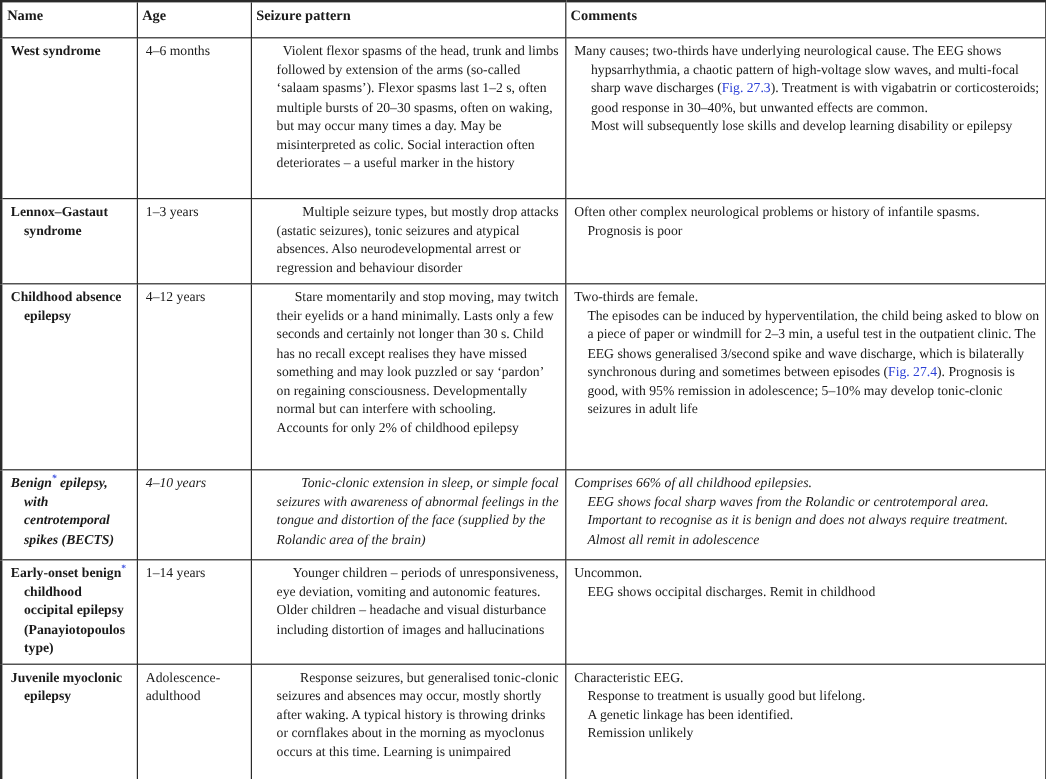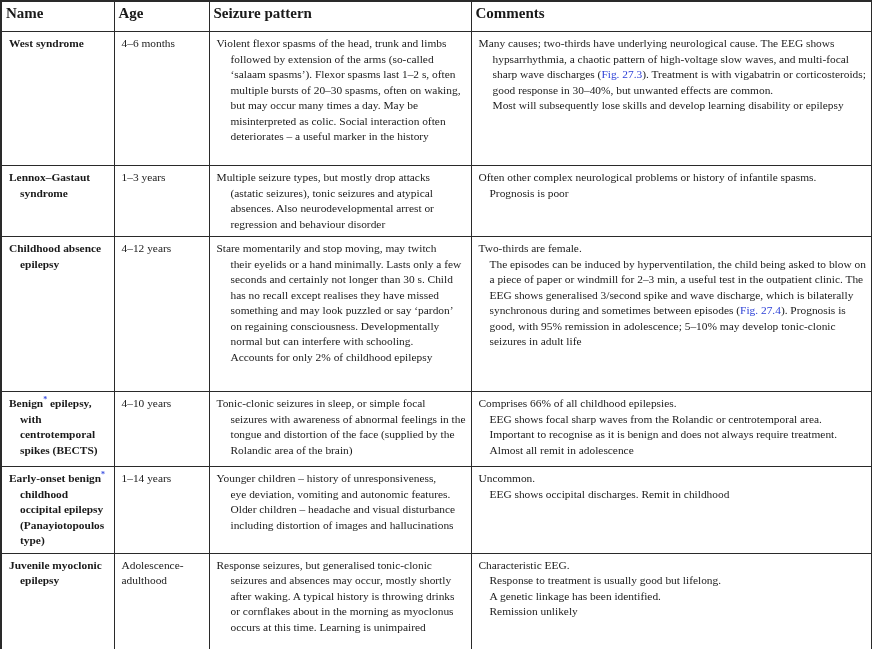--- a/index.html
+++ b/index.html
@@ -13,41 +13,41 @@
   table.seizures col.c-name { width: 113px; }
   table.seizures col.c-age { width: 95px; }
   table.seizures col.c-pattern { width: 262px; }
   table.seizures col.c-comments { width: 401px; }
   table.seizures th, table.seizures td {
     border: 1px solid #2a2a2a;
     vertical-align: top; text-align: left;
     padding: 3px 5px 4px 7px;
   }
   table.seizures thead th {
-    font-weight: bold; font-size: 15px;
+    font-weight: bold; font-size: 12px;
     height: 21px; padding-top: 4px; padding-left: 4px;
     border-top: 2px solid #2a2a2a;
   }
   table.seizures tbody td { padding-top: 4px; }
   table.seizures tbody tr:last-child td { border-bottom: 2px solid #2a2a2a; }
   table.seizures tr > *:last-child { border-right: 2px solid #2a2a2a; }
   table.seizures tr > *:first-child { border-left: 2px solid #2a2a2a; }
   .name-cell { font-weight: bold; }
   .hang { padding-left: 11px; text-indent: -11px; display: block; }
   .para-indent { display: block; padding-left: 11px; }
   .first-para { display: block; }
   .hang-block { display: block; padding-left: 14px; }
-  .hang-block .lead { display: block; margin-left: -14px; }
+  .hang-block .lead { display: block; margin-left: -14px; text-align: right; }
   .age-center { display: block; text-align: left; padding-right: 10px; }
   .link { color: #2b3fd6; }
   .star { color: #3a4fe0; font-size: 8px; vertical-align: super; line-height: 0; }
   tr.r-west td { height: 125px; margin-left: 20px; }
   tr.r-lennox td { height: 56px; margin-left: 24px; }
   tr.r-absence td { height: 146px; }
-  tr.r-benign td { height: 66px; }
+  tr.r-benign td { height: 66px; font-style: italic; }
   tr.r-early td { height: 77px; }
   tr.r-juvenile td { height: 96px; }
 </style>
 </head>
 <body>
 
 <table class="seizures">
   <colgroup>
     <col class="c-name">
       <col class="c-age">
@@ -122,40 +122,40 @@
       </td>
     </tr>
 
     <tr class="r-benign">
       <td class="name-cell">
         <span class="hang"><span>Benign</span><a class="star">*</a><span> epilepsy, with centrotemporal spikes (BECTS)</span></span>
       </td>
       <td><span>4–10 years</span></td>
       <td>
         <span class="hang-block">
-          <span class="lead">Tonic-clonic seizures in sleep, or simple focal</span>
+          <span class="lead">Tonic-clonic extension in sleep, or simple focal</span>
           <span>seizures with awareness of abnormal feelings in the tongue and distortion of the face (supplied by the Rolandic area of the brain)</span>
         </span>
       </td>
       <td>
         <span class="first-para">Comprises 66% of all childhood epilepsies.</span>
         <span class="para-indent">EEG shows focal sharp waves from the Rolandic or centrotemporal area.</span>
         <span class="para-indent">Important to recognise as it is benign and does not always require treatment.</span>
         <span class="para-indent">Almost all remit in adolescence</span>
       </td>
     </tr>
 
     <tr class="r-early">
       <td class="name-cell">
         <span class="hang"><span>Early-onset benign</span><a class="star">*</a><span> childhood occipital epilepsy (Panayiotopoulos type)</span></span>
       </td>
       <td><span>1–14 years</span></td>
       <td>
         <span class="hang-block">
-          <span class="lead">Younger children – history of unresponsiveness,</span>
+          <span class="lead">Younger children – periods of unresponsiveness,</span>
           <span>eye deviation, vomiting and autonomic features. Older children – headache and visual disturbance including distortion of images and hallucinations</span>
         </span>
       </td>
       <td>
         <span class="first-para">Uncommon.</span>
         <span class="para-indent">EEG shows occipital discharges. Remit in childhood</span>
       </td>
     </tr>
 
     <tr class="r-juvenile">

